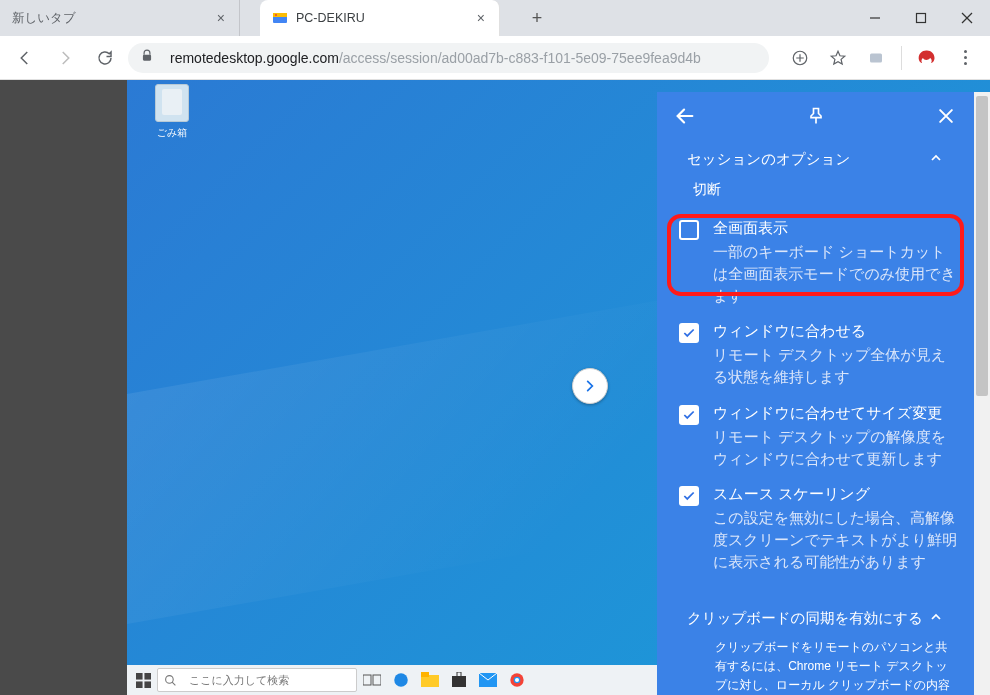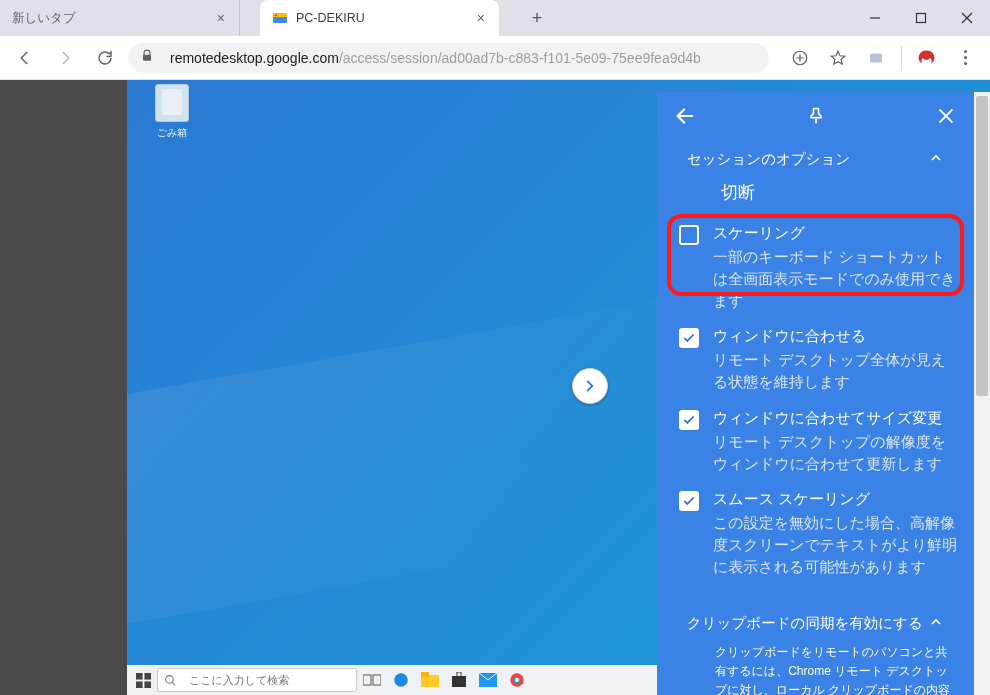--- a/index.html
+++ b/index.html
@@ -50,21 +50,21 @@
 
   
   .panel-wrap{position:absolute;right:0;top:12px;bottom:0;width:333px;display:flex;}
   .panel{flex:1;background:#3b82e7;color:#fff;font-size:14px;position:relative;padding-bottom:6px;}
   .panel-hdr{display:flex;align-items:center;height:48px;padding:0 16px;}
   .ic{width:24px;height:24px;display:flex;align-items:center;justify-content:center;}
   .hdr-spacer{flex:1;}
   .panel-hdr svg{stroke:#fff;fill:none;}
   .section-hdr{display:flex;align-items:center;padding:10px 30px 6px 30px;font-size:14.5px;}
   .section-hdr .chev{margin-left:auto;}
-  .disconnect{padding:6px 0 12px 64px;font-size:17px;}
+  .disconnect{padding:6px 0 12px 36px;font-size:14px;}
   .opt{display:flex;align-items:flex-start;padding:8px 16px 8px 22px;}
   .opt .cb{flex:0 0 20px;height:20px;border-radius:3px;background:#fff;margin-right:14px;margin-top:1px;display:flex;align-items:center;justify-content:center;color:#2f6fe4;}
   .opt .cb.unchecked{background:transparent;border:2px solid #fff;}
   .opt .body .t{font-size:15px;margin-bottom:3px;}
   .opt .body .d{font-size:15px;color:#dbe6fa;line-height:1.45;}
   .clip-text{padding:4px 22px 12px 58px;font-size:12px;line-height:1.6;}
   .begin{padding:0 12px 0 58px;font-size:14.5px;}
   .scrollbar{width:16px;background:#f1f1f1;position:relative;}
   .thumb{position:absolute;left:2px;right:2px;top:4px;height:300px;background:#c4c4c4;border-radius:2px;}
   .highlight{position:absolute;border:4px solid #ff1a1a;border-radius:14px;pointer-events:none;}
@@ -262,21 +262,21 @@
         <span class="chev"><svg width="16" height="16" viewBox="0 0 24 24">
               <path d="M6 15l6-6 6 6" fill="none" stroke="#fff" stroke-width="2.6"></path>
             </svg></span>
       </div>
 
       <div class="disconnect">切断</div>
 
       <div class="opt">
         <div class="cb unchecked"></div>
         <div class="body">
-          <div class="t">スケーリング</div>
+          <div class="t">全画面表示</div>
           <div class="d">一部のキーボード ショートカットは全画面表示モードでのみ使用できます</div>
         </div>
       </div>
       <div class="opt">
         <div class="cb">
             <svg width="14" height="14" viewBox="0 0 24 24">
               <path d="M4 12l5 5 11-11" fill="none" stroke="currentColor" stroke-width="3"></path>
             </svg>
           </div>
         <div class="body">

